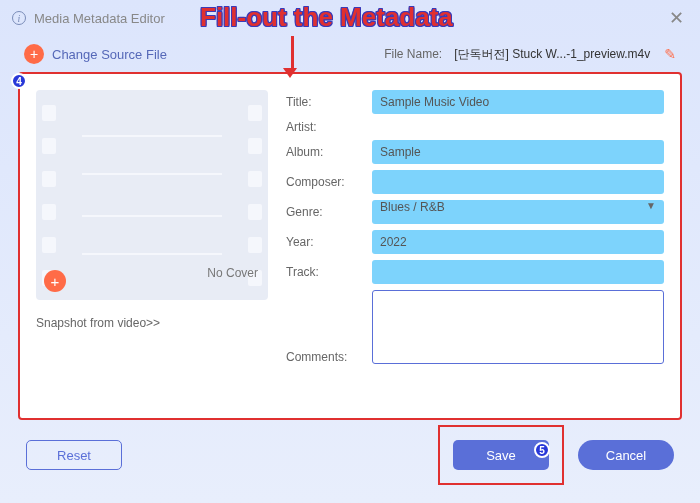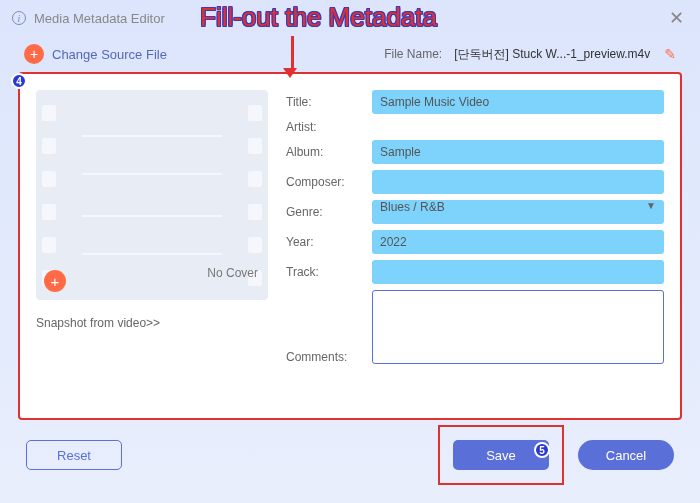--- a/index.html
+++ b/index.html
@@ -2,21 +2,21 @@
 <html><head>
 <meta charset="utf-8">
 <style>
 *{box-sizing:border-box;margin:0;padding:0;font-family:'Segoe UI',Arial,sans-serif}
 body{background:#fff;width:700px;height:503px;overflow:hidden;position:relative}
 .window{width:700px;height:503px;background:linear-gradient(180deg,#dce5fc 0%,#e8eefc 100%);position:relative}
 .titlebar{height:36px;display:flex;align-items:center;padding:0 12px;color:#666;font-size:13px}
 .titlebar .info-icon{width:14px;height:14px;border:1.5px solid #7a8cb8;border-radius:50%;display:flex;align-items:center;justify-content:center;font-size:10px;color:#7a8cb8;margin-right:8px;font-style:italic;font-family:Georgia,serif}
 .titlebar .title{flex:1;color:#888;font-size:13px}
 .close-x{font-size:18px;color:#888;cursor:pointer;padding:4px}
-.annotation{position:absolute;top:2px;left:200px;color:#e03030;font-size:26px;font-weight:normal;text-shadow:1px 0 #3a3ab8,-1px 0 #3a3ab8,0 1px #3a3ab8,0 -1px #3a3ab8,1px 1px #3a3ab8,-1px -1px #3a3ab8,1px -1px #3a3ab8,-1px 1px #3a3ab8;z-index:10}
+.annotation{position:absolute;top:2px;left:200px;color:#e03030;font-size:26px;font-weight:bold;text-shadow:1px 0 #3a3ab8,-1px 0 #3a3ab8,0 1px #3a3ab8,0 -1px #3a3ab8,1px 1px #3a3ab8,-1px -1px #3a3ab8,1px -1px #3a3ab8,-1px 1px #3a3ab8;z-index:10}
 .arrow{position:absolute;top:36px;left:288px;z-index:10}
 .arrow-line{width:3px;height:32px;background:#e03030;margin:0 auto}
 .arrow-head{width:0;height:0;border-left:7px solid transparent;border-right:7px solid transparent;border-top:10px solid #e03030;margin-left:-5px}
 .toolbar{display:flex;align-items:center;padding:8px 24px;gap:8px}
 .plus-btn{width:20px;height:20px;border-radius:50%;background:#ff6b47;color:#fff;display:flex;align-items:center;justify-content:center;font-size:14px;cursor:pointer;line-height:1}
 .change-src{color:#5568b8;font-size:13px;cursor:pointer}
 .toolbar-spacer{flex:1}
 .filename-label{color:#666;font-size:12px}
 .filename-value{color:#333;font-size:12px;margin-left:4px}
 .pencil{color:#ff6b47;margin-left:6px;font-size:14px;cursor:pointer}

